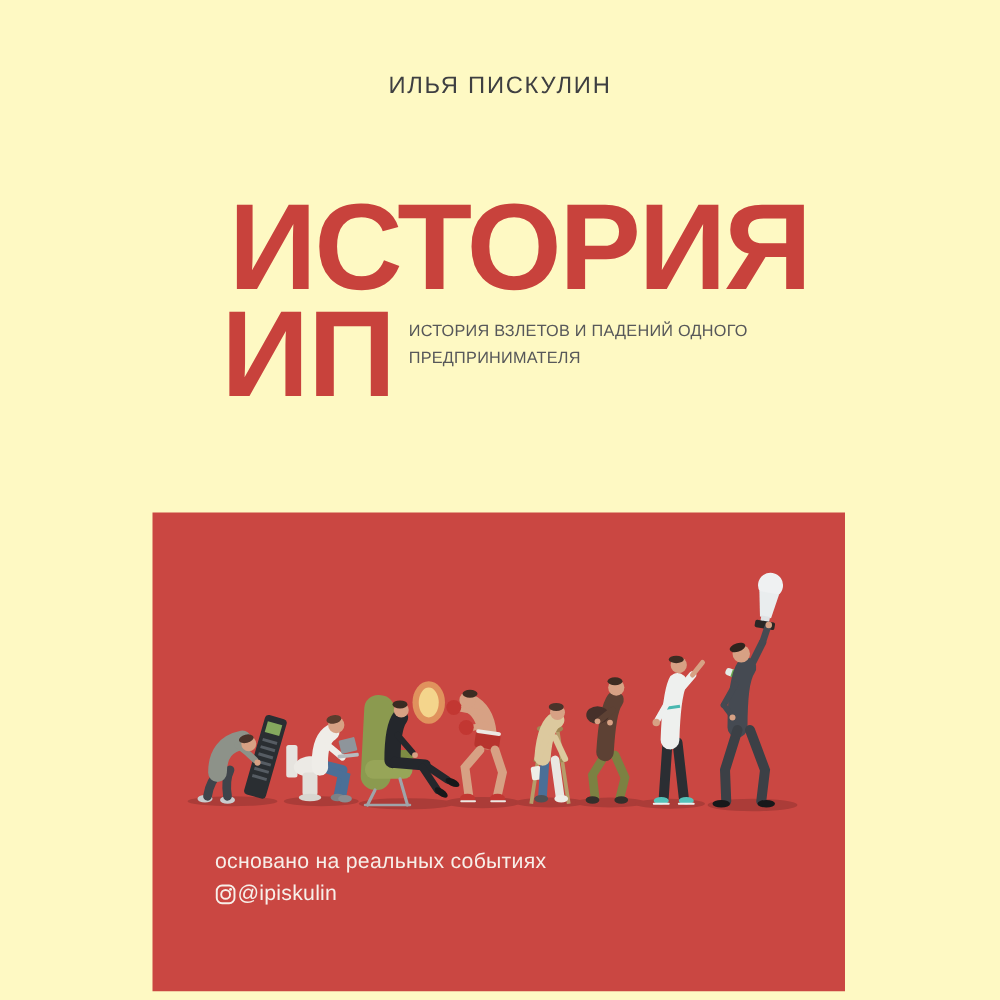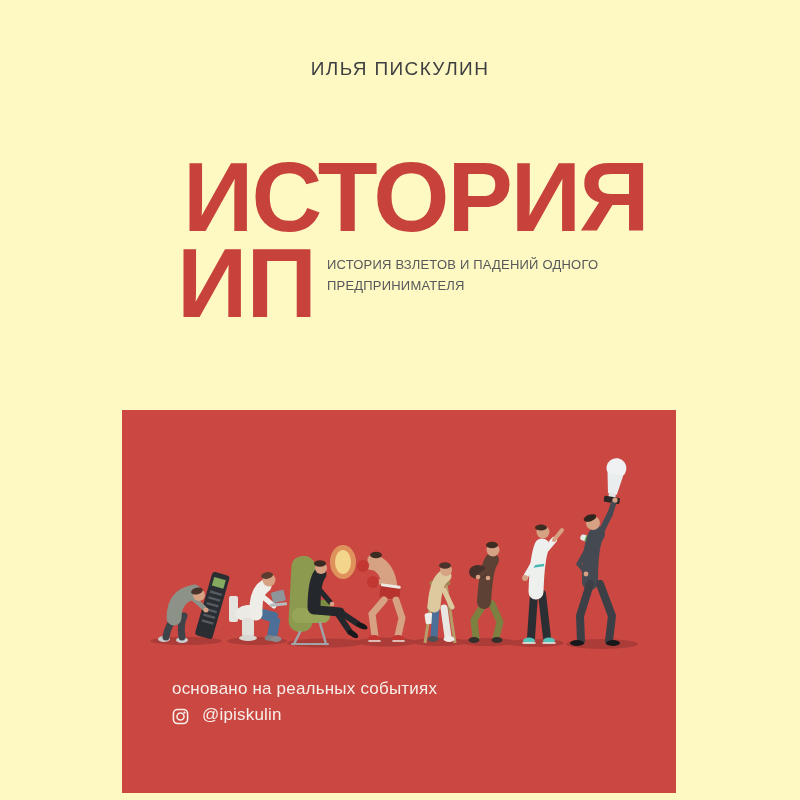--- a/index.html
+++ b/index.html
@@ -22,21 +22,21 @@
           color:#57585a;font-weight:400;}
 
   .red-panel{position:absolute;left:122px;top:410px;width:554px;height:383px;
           background:#ca4742;}
 
   .panel-illustration{position:absolute;left:0;top:0;width:554px;height:383px;}
 
   .footer-tagline{position:absolute;left:50px;top:269px;
           font-size:17px;letter-spacing:0.2px;color:#f7efe9;}
   .footer-insta{position:absolute;left:50px;top:295px;height:20px;
-          display:flex;align-items:flex-end;gap:13px;
+          display:flex;align-items:center;gap:1px;
           font-size:17px;letter-spacing:0.2px;color:#f7efe9;}
   .insta-icon{display:inline-block;width:17px;height:17px;}
 </style>
 </head>
 <body>
 
 <div class="cover">
 
   <div class="author">ИЛЬЯ ПИСКУЛИН</div>
 

